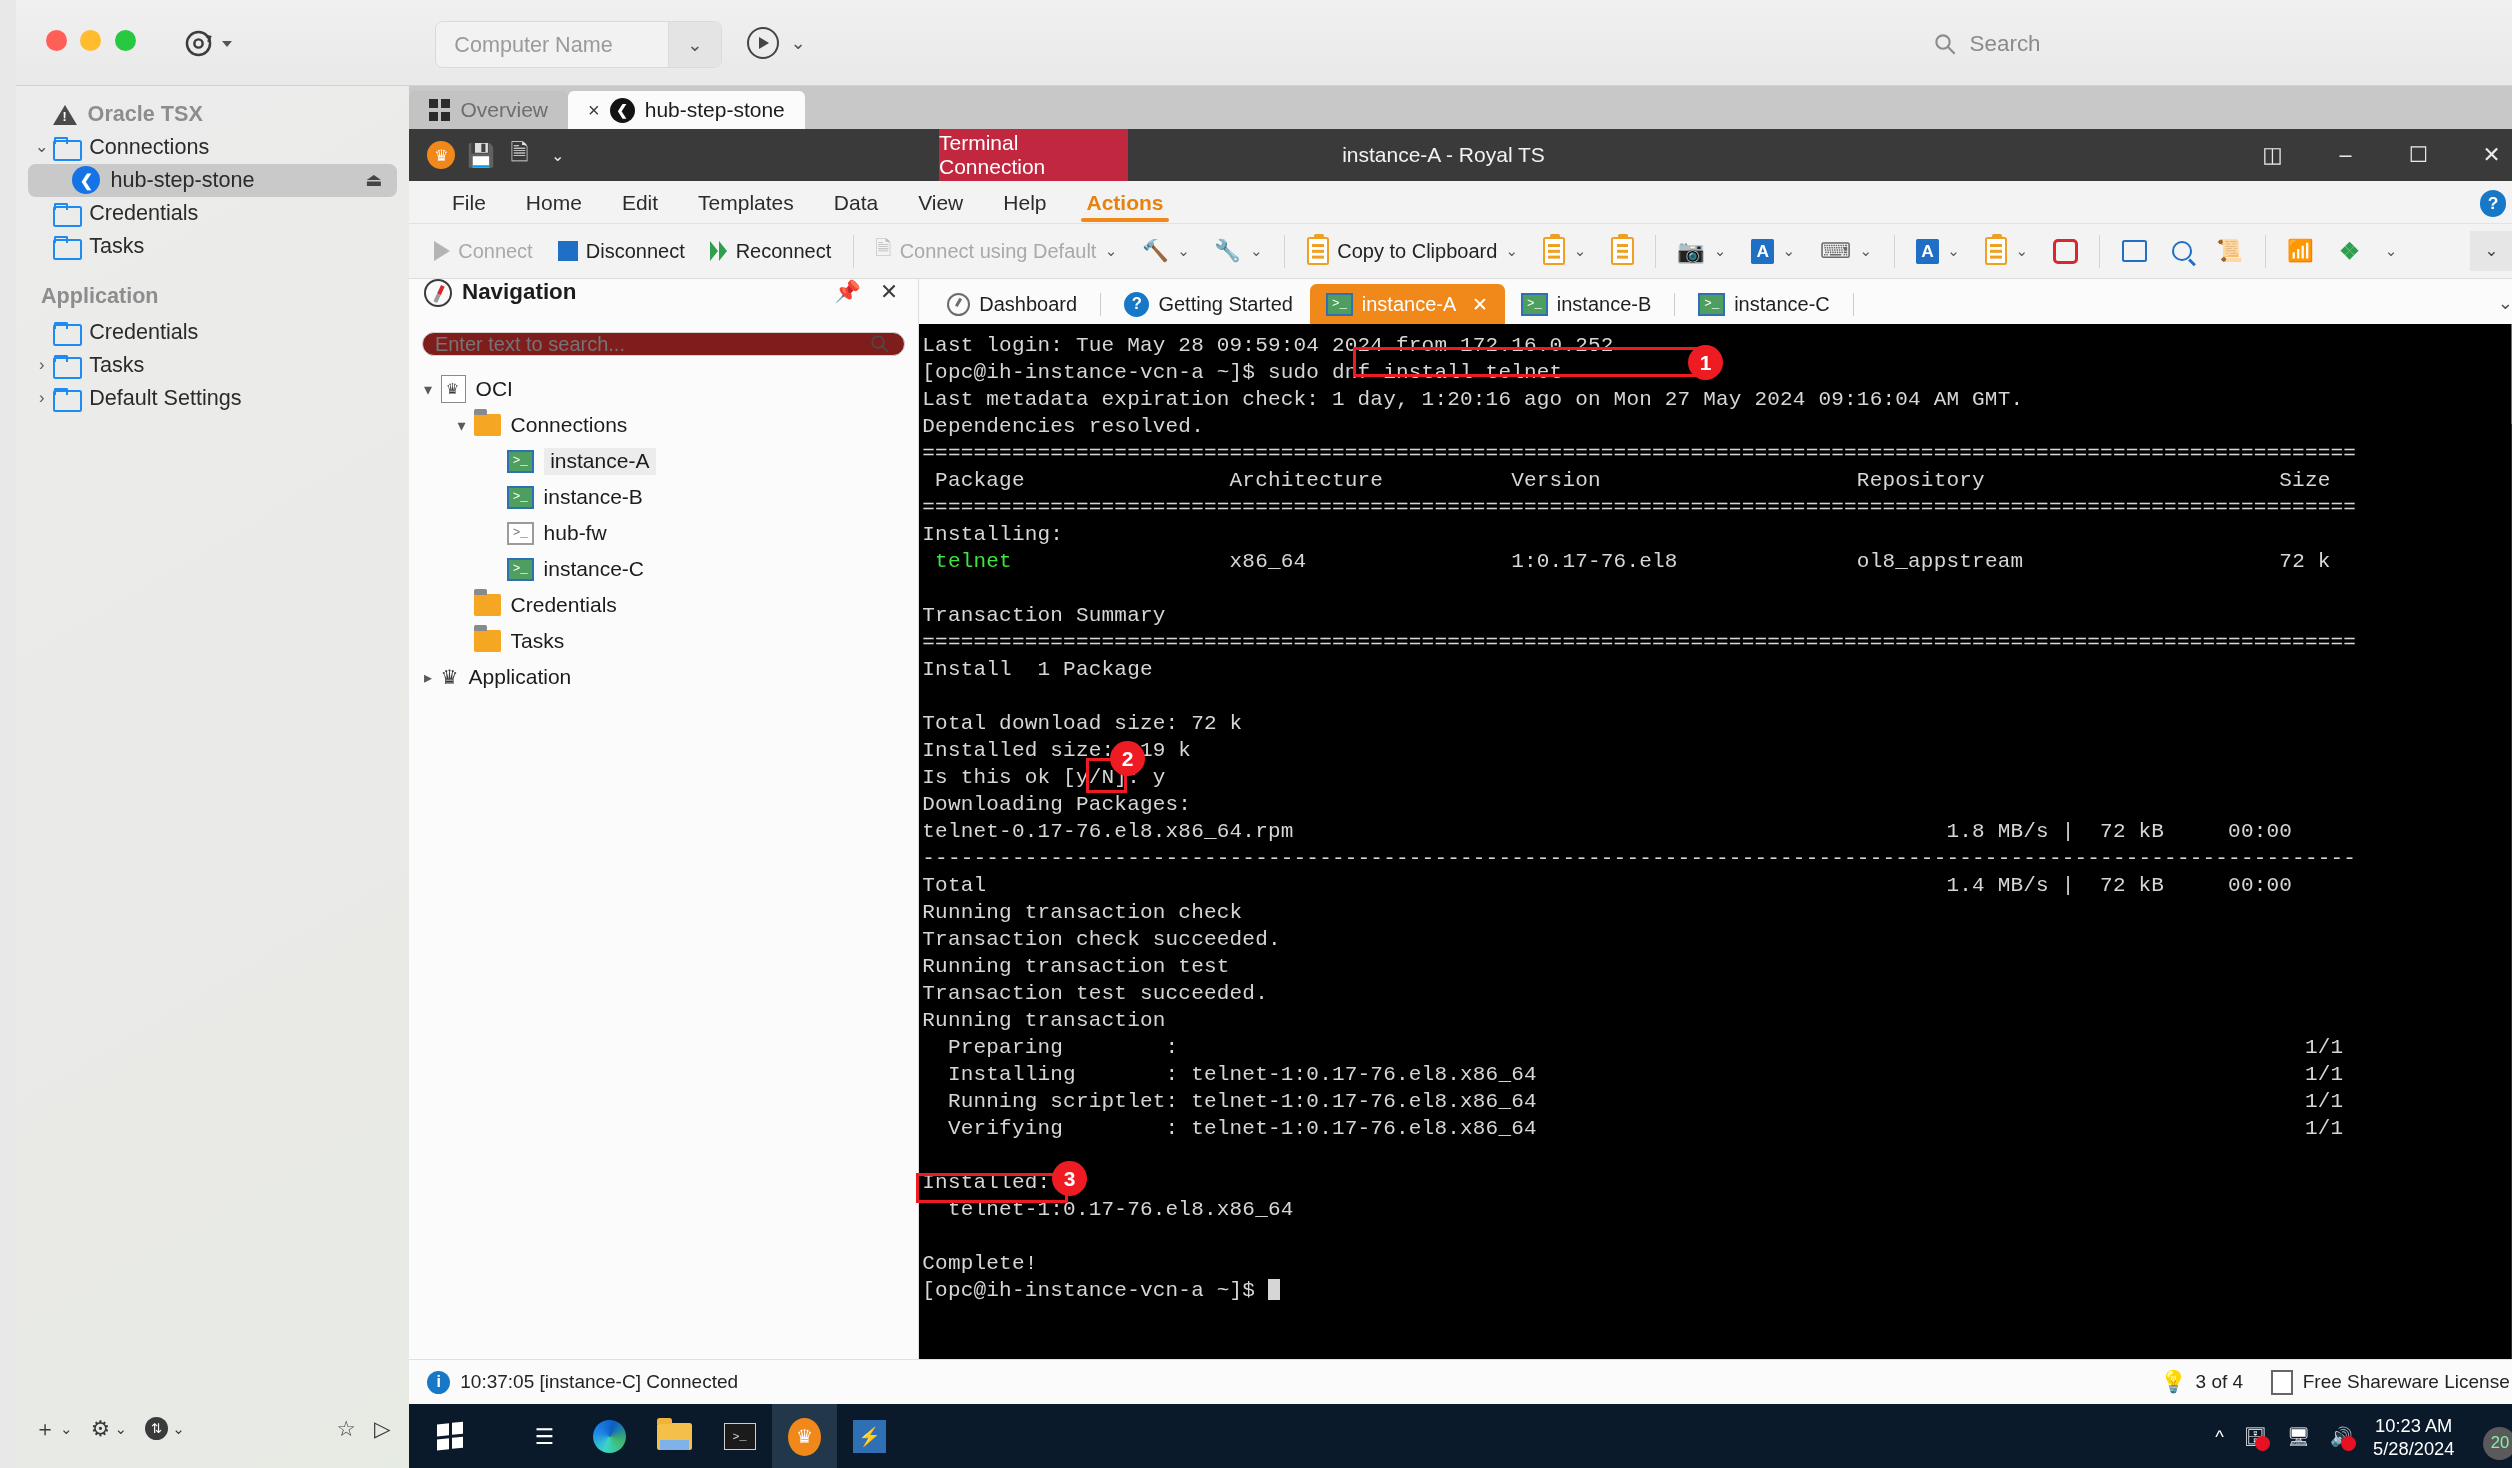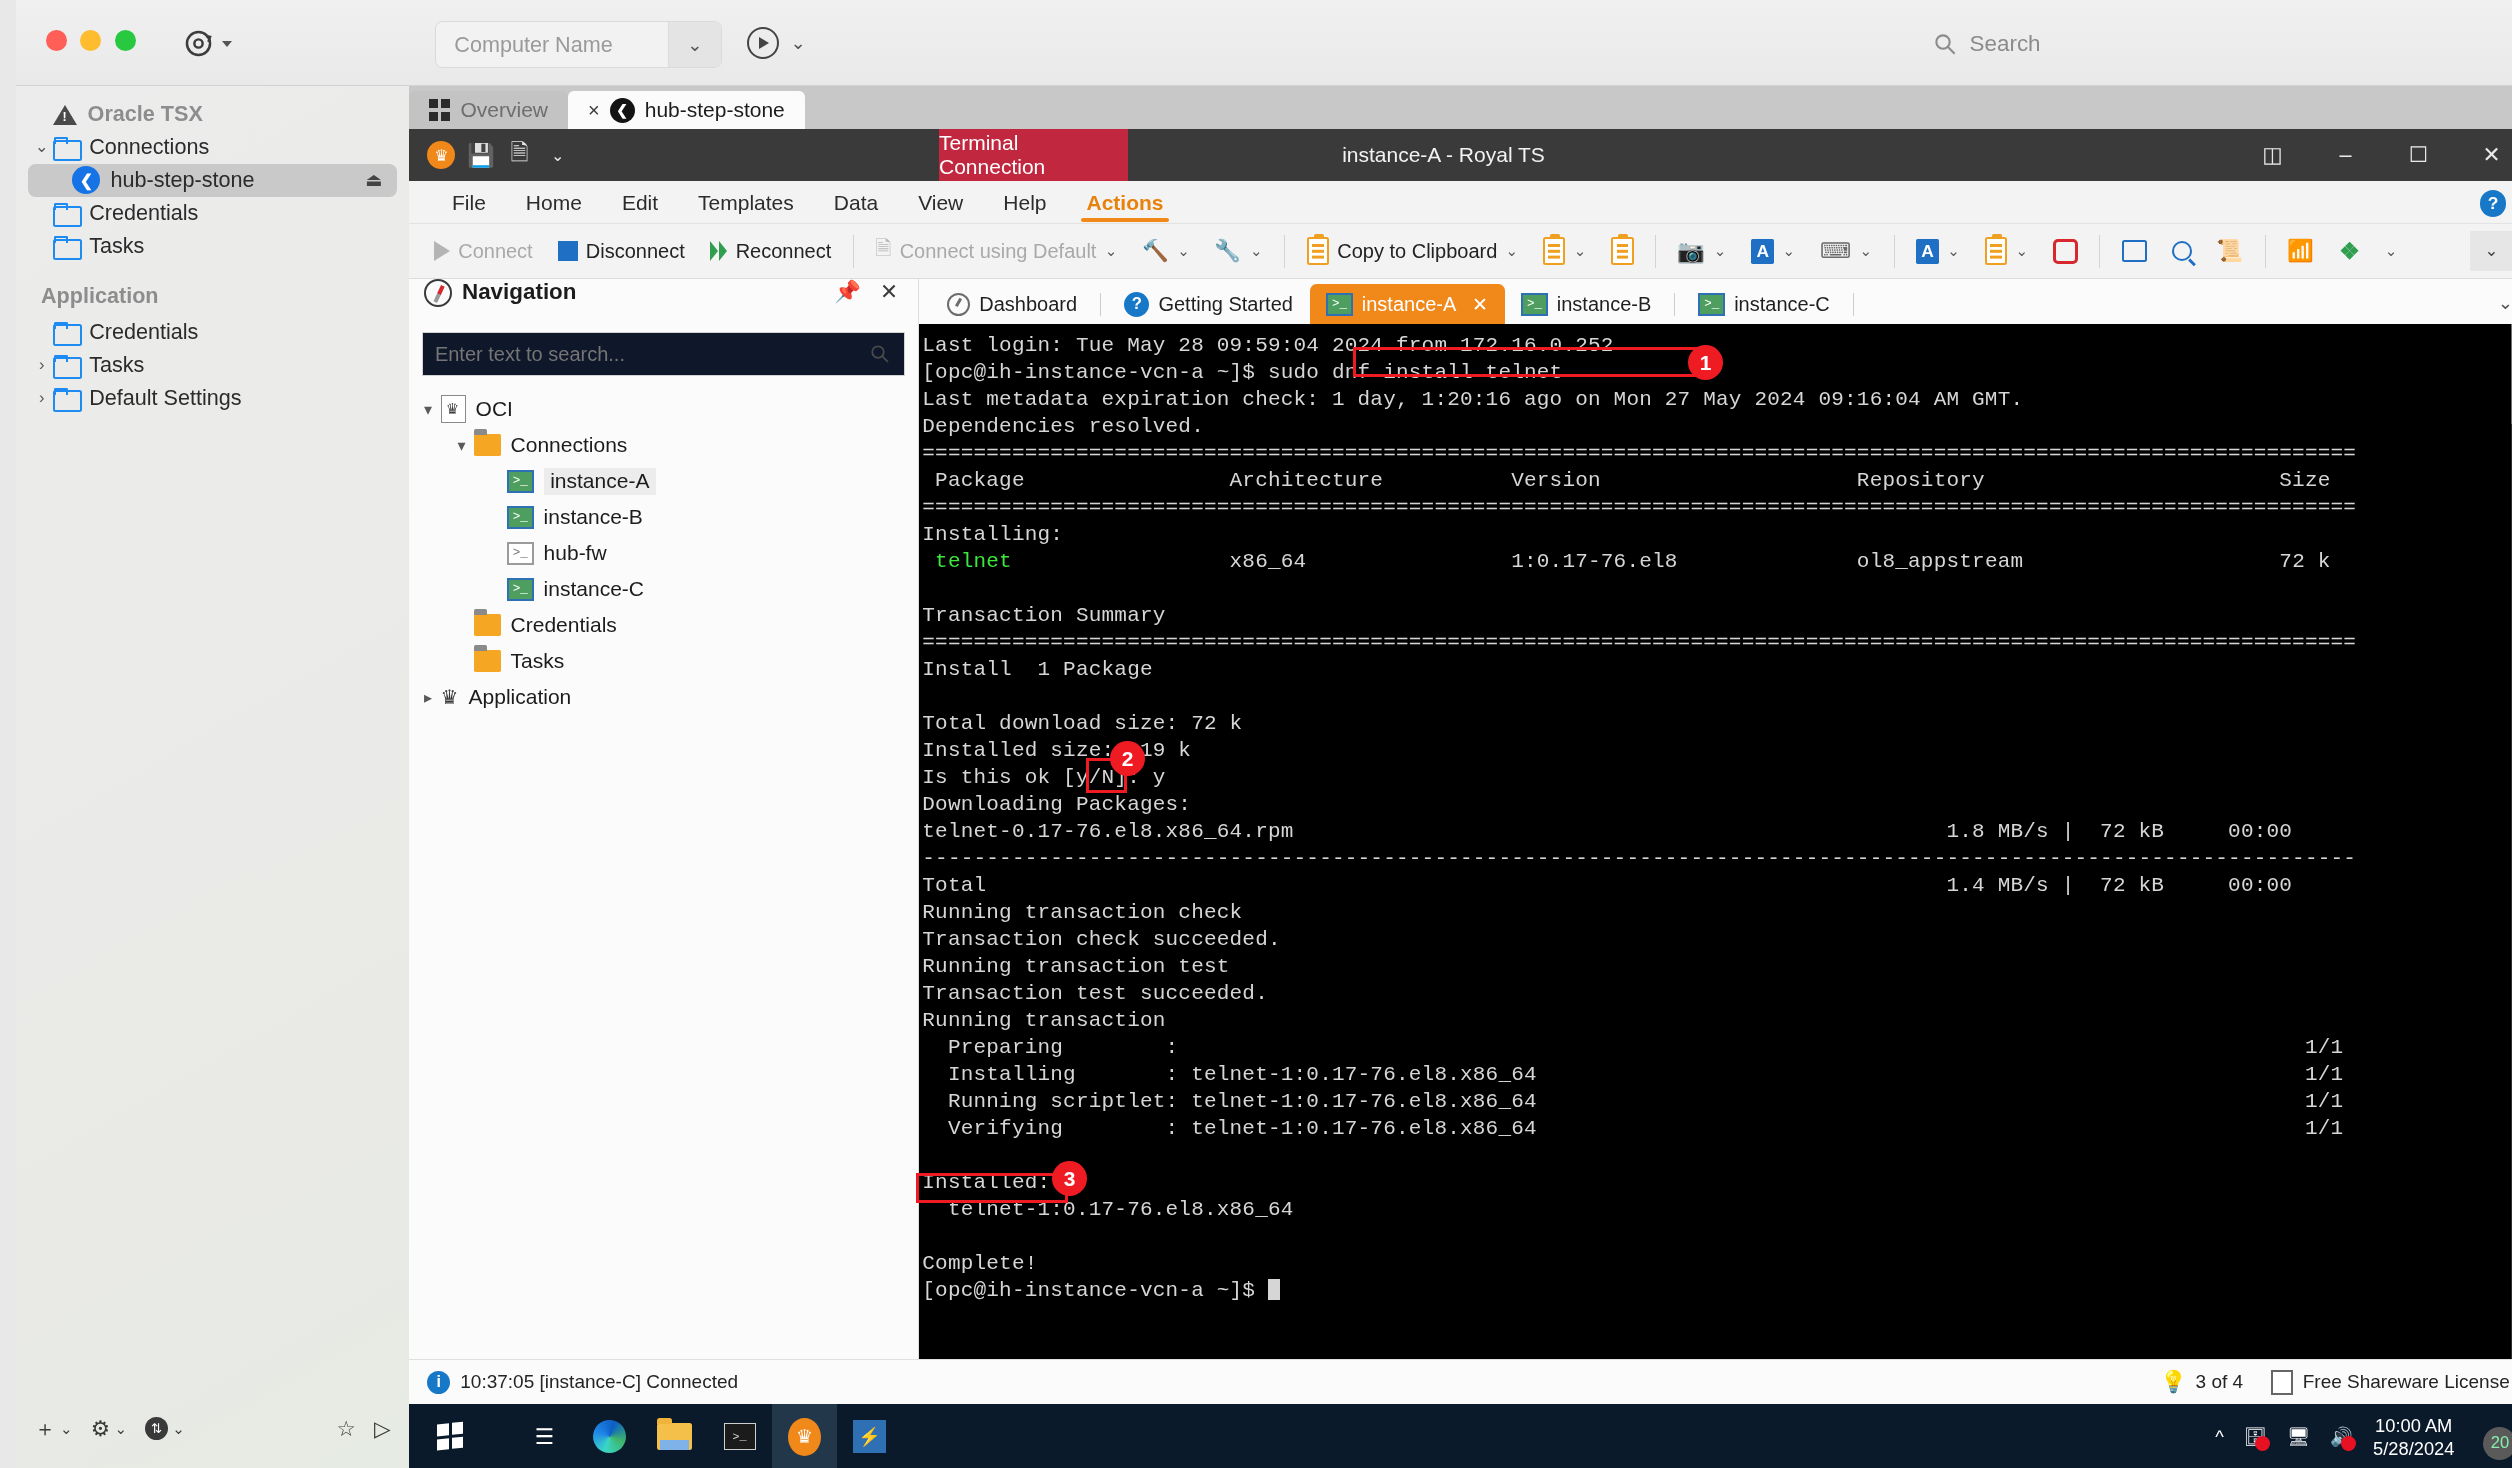--- a/index.html
+++ b/index.html
@@ -172,22 +172,22 @@
   
   .rts-body { position:absolute; left:0; top:150px; right:0; bottom:45px; display:flex; }
   .nav-panel { width:510px; background:#fbfbfb; border-right:0.8px solid #dedede; position:relative; }
   .nav-head { height:50px; display:flex; padding:0 15px; gap:10px;}
   .nav-compass { width:28px;height:28px;border:2.5px solid #3a3a3a;border-radius:50%; position:relative;}
   .nav-compass::after { content:""; position:absolute; left:10.8px; top:4.2px; width:4.2px; height:18.3px;
                         background:linear-gradient(180deg,#d6282e 50%,#9a9a9a 50%); transform:rotate(25deg); }
   .nav-title { font-size:22.4px; font-weight:bold; color:#1c1c1c; }
   .nav-head-btns { margin-left:auto; display:flex; gap:18.3px; font-size:21.6px; color:#3c3c3c; padding-right:5px;}
   .nav-search {
-    margin:3.3px 13.3px 8.3px 13.3px; height:44px; border:0.8px solid #d4d4d4; background:#0f172a;
-    display:flex; align-items:center; padding:0 11.6px; border-radius:1px;
+    margin:3.3px 13.3px 8.3px 13.3px; height:24px; border:0.8px solid #d4d4d4; background:#7f1d1d;
+    display:flex; align-items:center; padding:0 11.6px; border-radius:12px;
   }
   .nav-search input { border:none; outline:none; flex:1; font-size:20px; color:#8e8e8e;
                       font-family:"Liberation Sans",sans-serif; background:transparent;}
   .tree { padding-top:6.6px; font-size:21px; color:#1c1c1c; }
   .tr { display:flex; align-items:center; height:36px; }
   .tw { width:25px; text-align:center; color:#5a5a5a; font-size:16px; }
   .crown-doc { width:25px;height:28px;border:1.7px solid #8a8a8a;background:#fff;margin-right:10px;position:relative;}
   .crown-doc::after{content:"♛";position:absolute;left:4.2px;top:4.2px;font-size:15px;color:#3a3a3a;}
   .crown-plain { margin-right:10px; color:#3a3a3a; font-size:20px; }
   .fold-orange { width:26.6px;height:21.6px;background:#f5a623;border-radius:1.7px;margin-right:10px;position:relative;}
@@ -720,21 +720,21 @@
       <span class="tb-ico">
             <span class="xsh-tb">⚡</span>
           </span>
 
       <span class="tray">
         <span>^</span>
         <span style="position:relative;">🗄<i class="red-dot"></i></span>
         <span>🖥</span>
         <span style="position:relative;">🔊<i class="red-dot"></i></span>
         <span class="tray-clock">
-          <span>10:00 AM</span><br>
+          <span>10:23 AM</span><br>
           <span>5/28/2024</span>
         </span>
         <span class="notif">
           <span class="notif-sq"></span>
           <span class="notif-cnt">20</span>
         </span>
       </span>
     </div>
   </div>
 </div>

